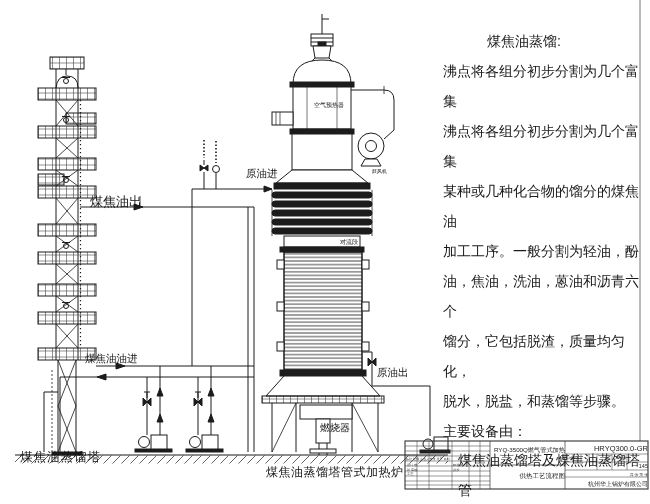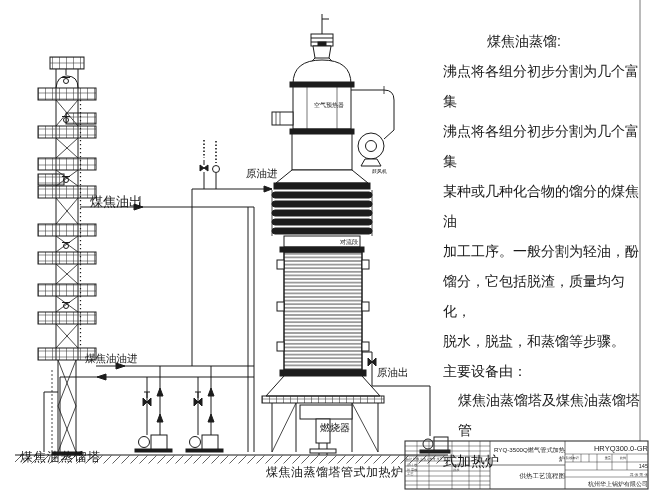--- a/index.html
+++ b/index.html
@@ -234,20 +234,21 @@
     <path d="M597,454 V470 M612,454 V470 M627,454 V470 M573,454 V462 M581,454 V462 M589,454 V462" stroke-width="0.5"></path>
   </g>
 </svg>
 
 <div class="desc">
   <div class="head">煤焦油蒸馏:</div>
   <div>沸点将各组分初步分割为几个富集</div>
   <div>沸点将各组分初步分割为几个富集</div>
   <div>某种或几种化合物的馏分的煤焦油</div>
   <div>加工工序。一般分割为轻油，酚</div>
+  <div>油，焦油，洗油，蒽油和沥青六个</div>
   <div>馏分，它包括脱渣，质量均匀化，</div>
   <div>脱水，脱盐，和蒸馏等步骤。</div>
   <div>主要设备由：</div>
   <div class="ind1">煤焦油蒸馏塔及煤焦油蒸馏塔管</div>
   <div>式加热炉</div>
 </div>
 
 <div class="lbl cap" style="left:20px;top:449px;">煤焦油蒸馏塔</div>
 <div class="lbl" style="left:266px;top:464px;font-size:12px;letter-spacing:0.5px;">煤焦油蒸馏塔管式加热炉</div>
 <div class="lbl" style="left:90px;top:193px;font-size:13px;">煤焦油出</div>

